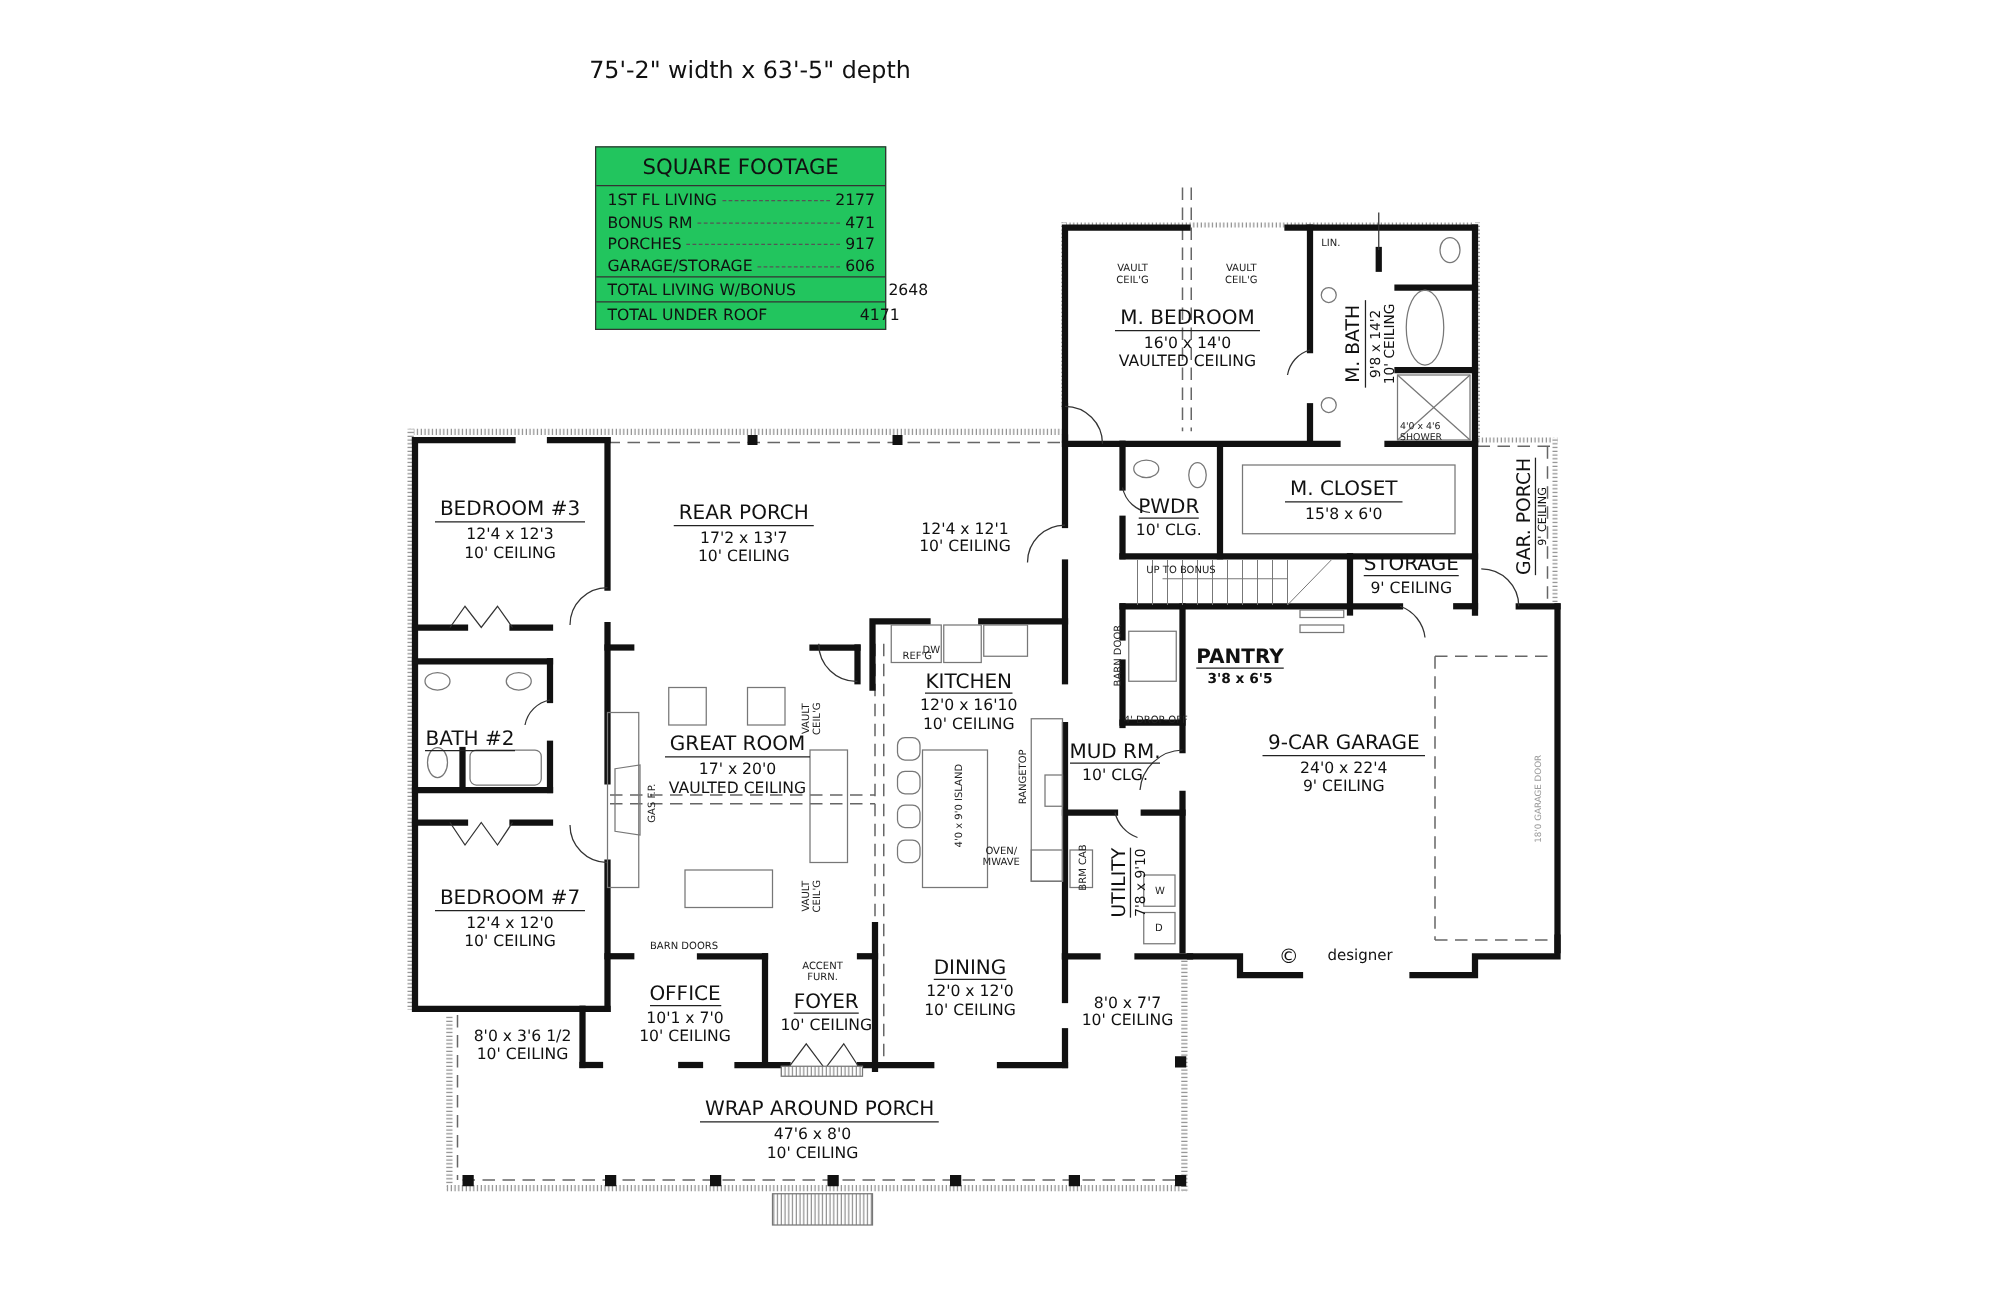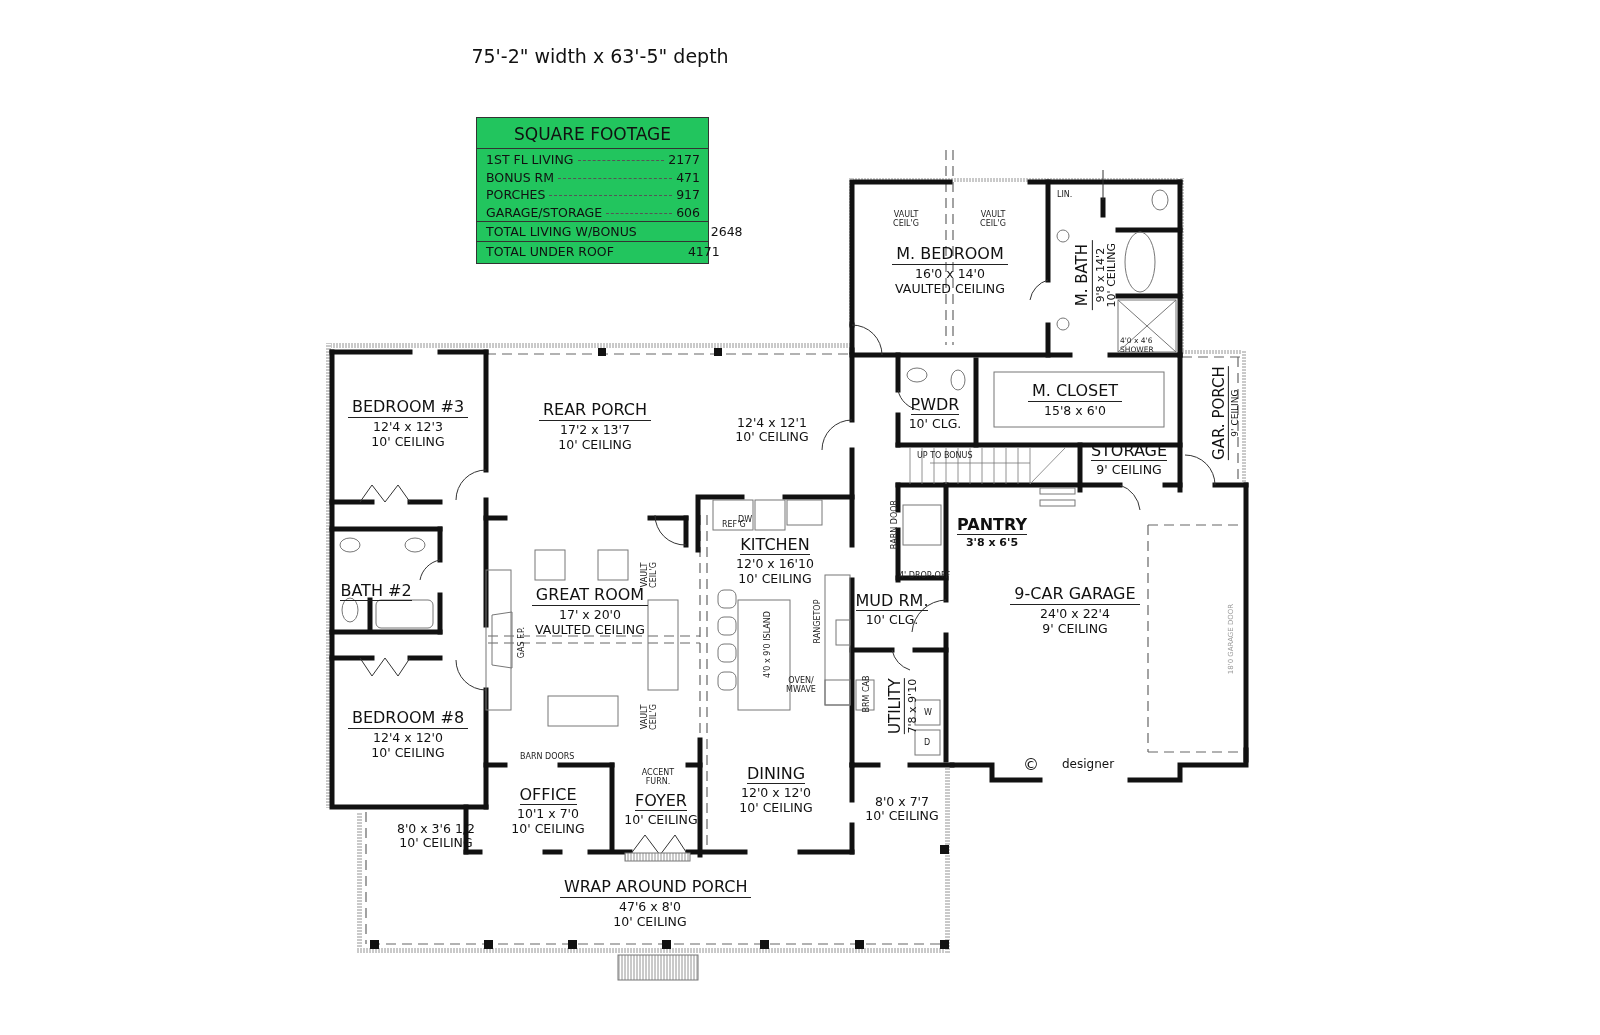--- a/index.html
+++ b/index.html
@@ -358,21 +358,21 @@
   <div class="dim">24'0 x 22'4</div>
   <div class="ceil">9' CEILING</div>
 </div>
 
 <div class="room vert" style="left:862px;top:690px;width:80px;transform:rotate(-90deg);">
   <div class="name" style="font-size:15px;padding:0">UTILITY</div>
   <div class="dim" style="font-size:11px;line-height:1">7'8 x 9'10</div>
 </div>
 
 <div class="room" style="left:340px;top:709px;width:136px;">
-  <div class="name">BEDROOM #8</div>
+  <div class="name">BEDROOM #7</div>
   <div class="dim">12'4 x 12'0</div>
   <div class="ceil">10' CEILING</div>
 </div>
 
 <div class="room" style="left:500px;top:786px;width:96px;">
   <div class="name" style="padding:0">OFFICE</div>
   <div class="dim">10'1 x 7'0</div>
   <div class="ceil">10' CEILING</div>
 </div>
 
@@ -380,21 +380,21 @@
   <div class="name" style="padding:0">FOYER</div>
   <div class="ceil">10' CEILING</div>
 </div>
 
 <div class="room" style="left:730px;top:765px;width:92px;">
   <div class="name" style="padding:0">DINING</div>
   <div class="dim">12'0 x 12'0</div>
   <div class="ceil">10' CEILING</div>
 </div>
 
-<div class="room" style="left:388px;top:822px;width:96px;">
+<div class="room" style="left:370px;top:822px;width:96px;">
   <div class="dim">8'0 x 3'6 1/2</div>
   <div class="ceil">10' CEILING</div>
 </div>
 
 <div class="room" style="left:860px;top:795px;width:84px;">
   <div class="dim">8'0 x 7'7</div>
   <div class="ceil">10' CEILING</div>
 </div>
 
 <div class="room" style="left:560px;top:878px;width:180px;">

